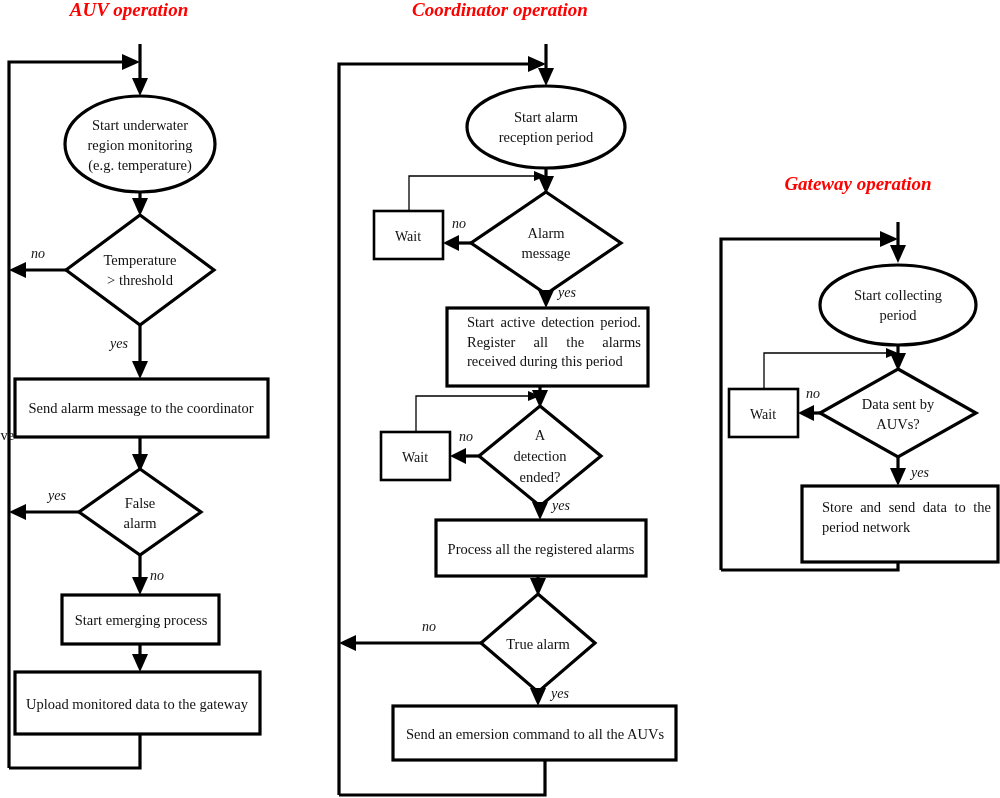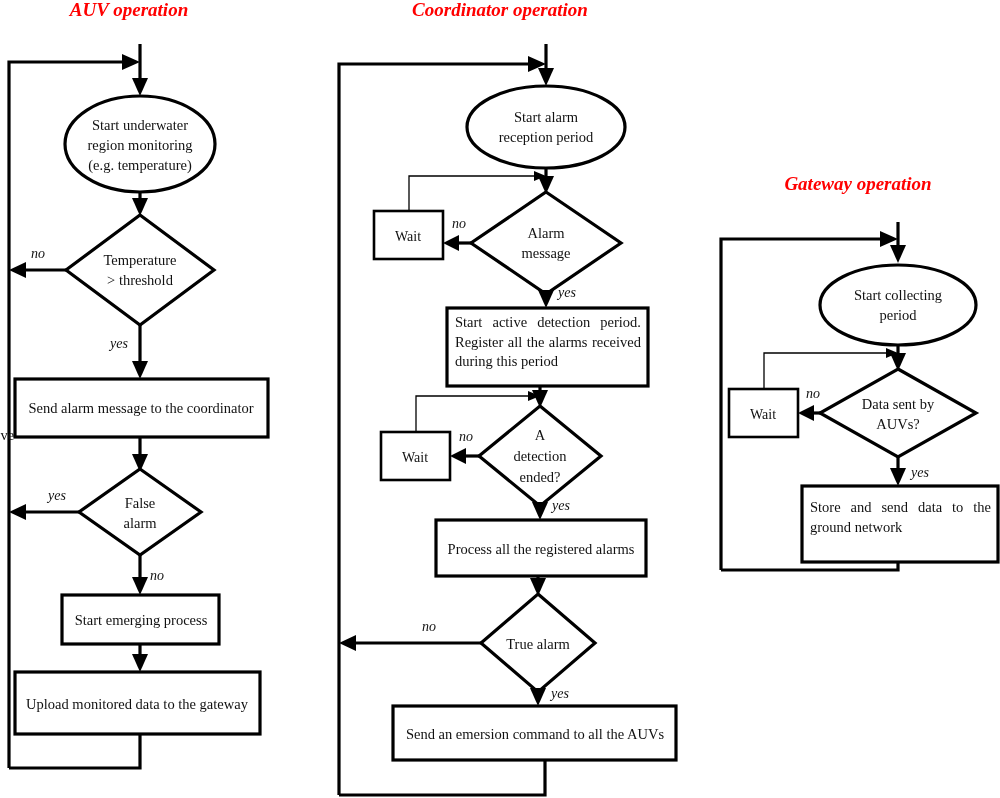--- a/index.html
+++ b/index.html
@@ -44,20 +44,21 @@
   }
   .node-text.small {
     font-size: 14px;
   }
   .just-text {
     font-family: "Liberation Serif", serif;
     font-size: 14.5px;
     color: #111111;
     text-align: justify;
     line-height: 1.35;
+    margin-left: 12px;
   }
   .just-text.last-left {
     text-align-last: left;
   }
   .edge {
     stroke: #000000;
     stroke-width: 3.2;
     fill: none;
     stroke-linecap: butt;
   }
@@ -344,21 +345,21 @@
 
   <g>
     <path class="edge" d="M898,457 L898,475"></path>
     <polygon class="arrowhead" points="898,486 890,468 906,468"></polygon>
     <text class="edge-label" x="911" y="477">yes</text>
   </g>
 
   <g>
     <rect class="node-shape" x="802" y="486" width="196" height="76"></rect>
     <foreignObject x="810" y="498" width="181" height="60">
-      <div xmlns="http://www.w3.org/1999/xhtml" class="just-text last-left">Store   and send data to the ground network</div>
+      <div xmlns="http://www.w3.org/1999/xhtml" class="just-text last-left">Store   and send data to the period network</div>
     </foreignObject>
   </g>
 
   <g>
     <path class="edge" d="M898,562 L898,570 L721,570"></path>
   </g>
 
 </svg>
 
 </body></html>

